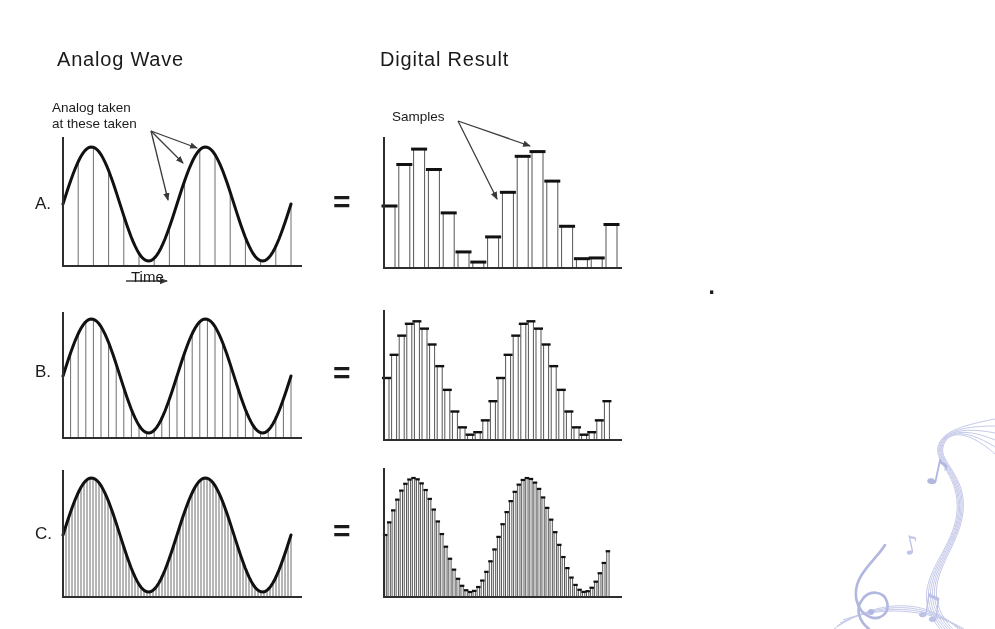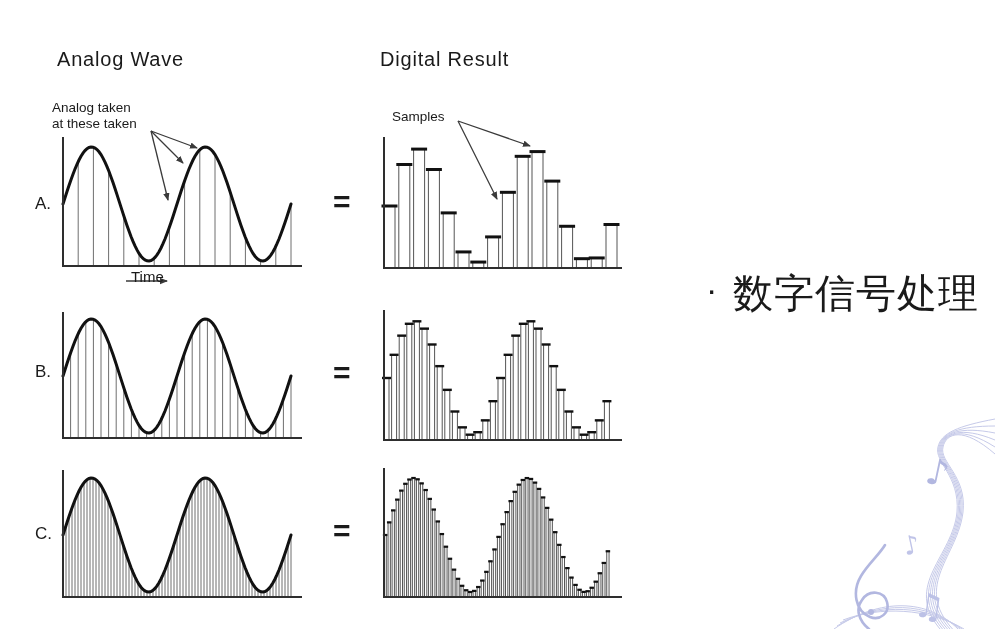--- a/index.html
+++ b/index.html
@@ -426,14 +426,13 @@
 
   <div class="abs equals" style="left:333px;top:187px;">=</div>
   <div class="abs equals" style="left:333px;top:358px;">=</div>
   <div class="abs equals" style="left:333px;top:516px;">=</div>
 
   <div class="abs annot" style="left:52px;top:100px;"><span>Analog taken</span><br><span>at these taken</span></div>
   <div class="abs annot" style="left:392px;top:109px;">Samples</div>
   <div class="abs timelabel" style="left:95px;top:268px;margin-left:36px;">Time</div>
 
   <div class="abs bullet" style="left:706px;top:272px;">·</div>
-  <div class="abs cn" style="left:733px;top:266px;">数字信号处理</div>
 </div>
 
 </body></html>

